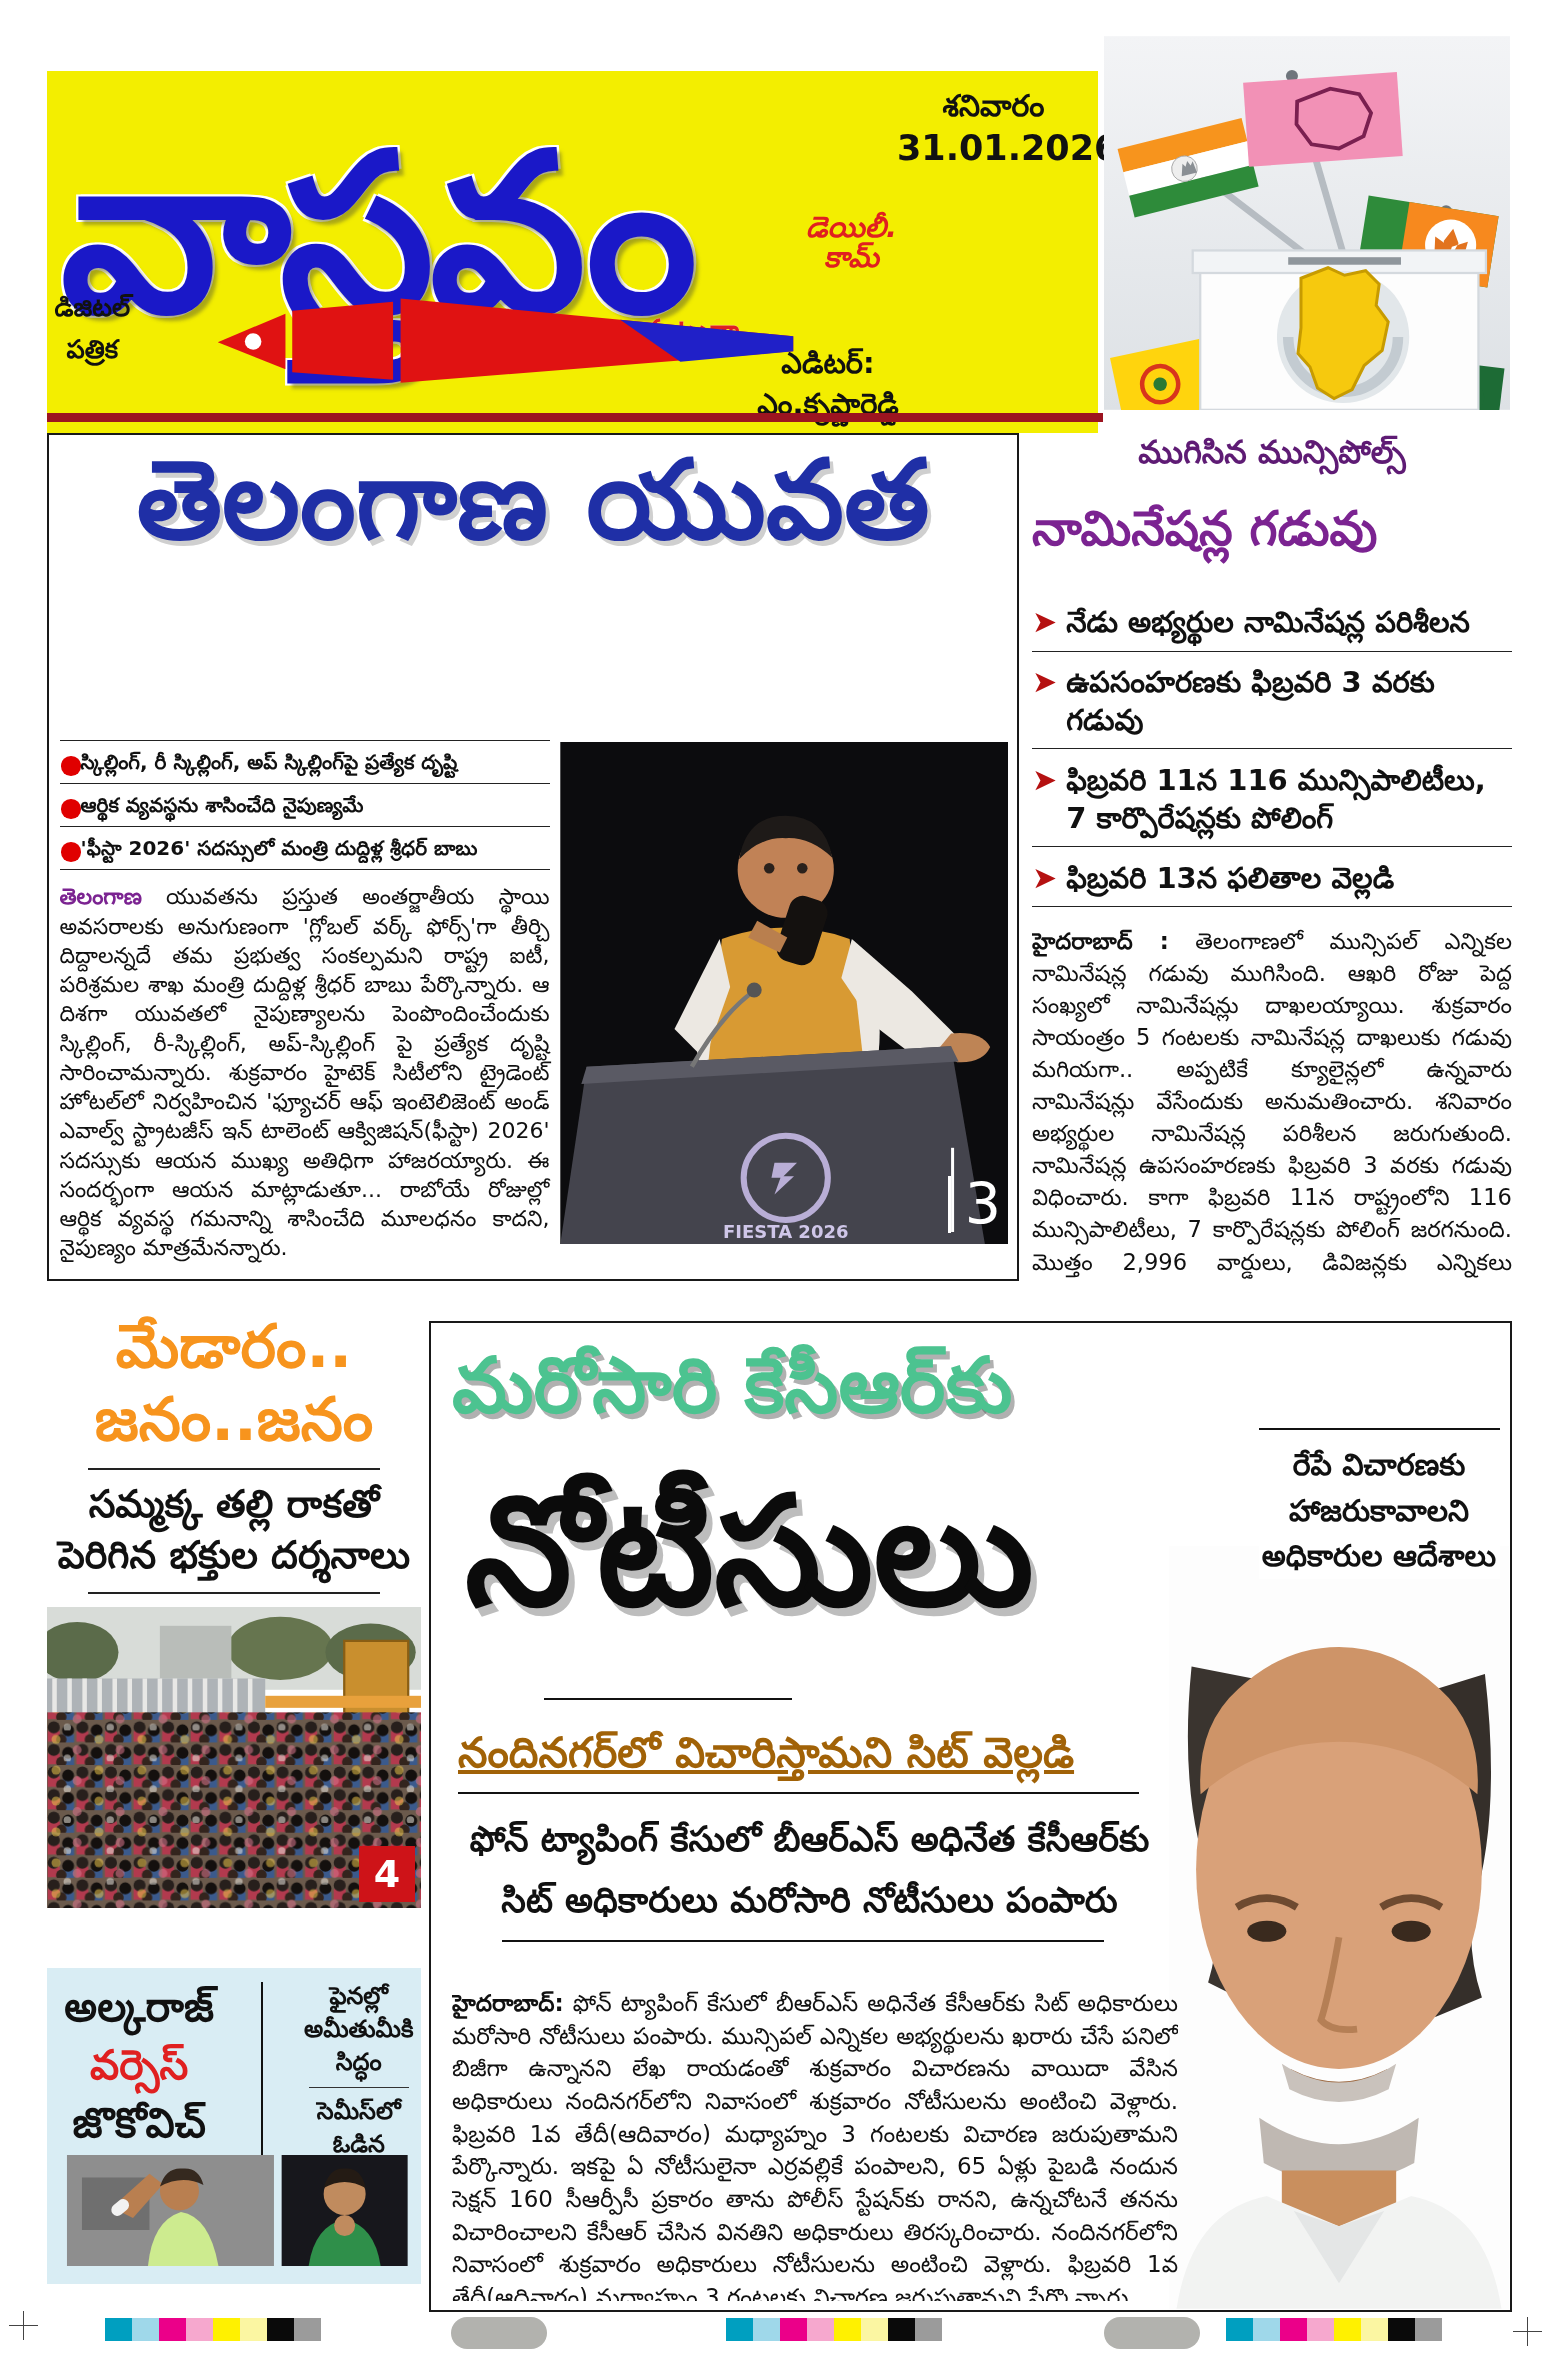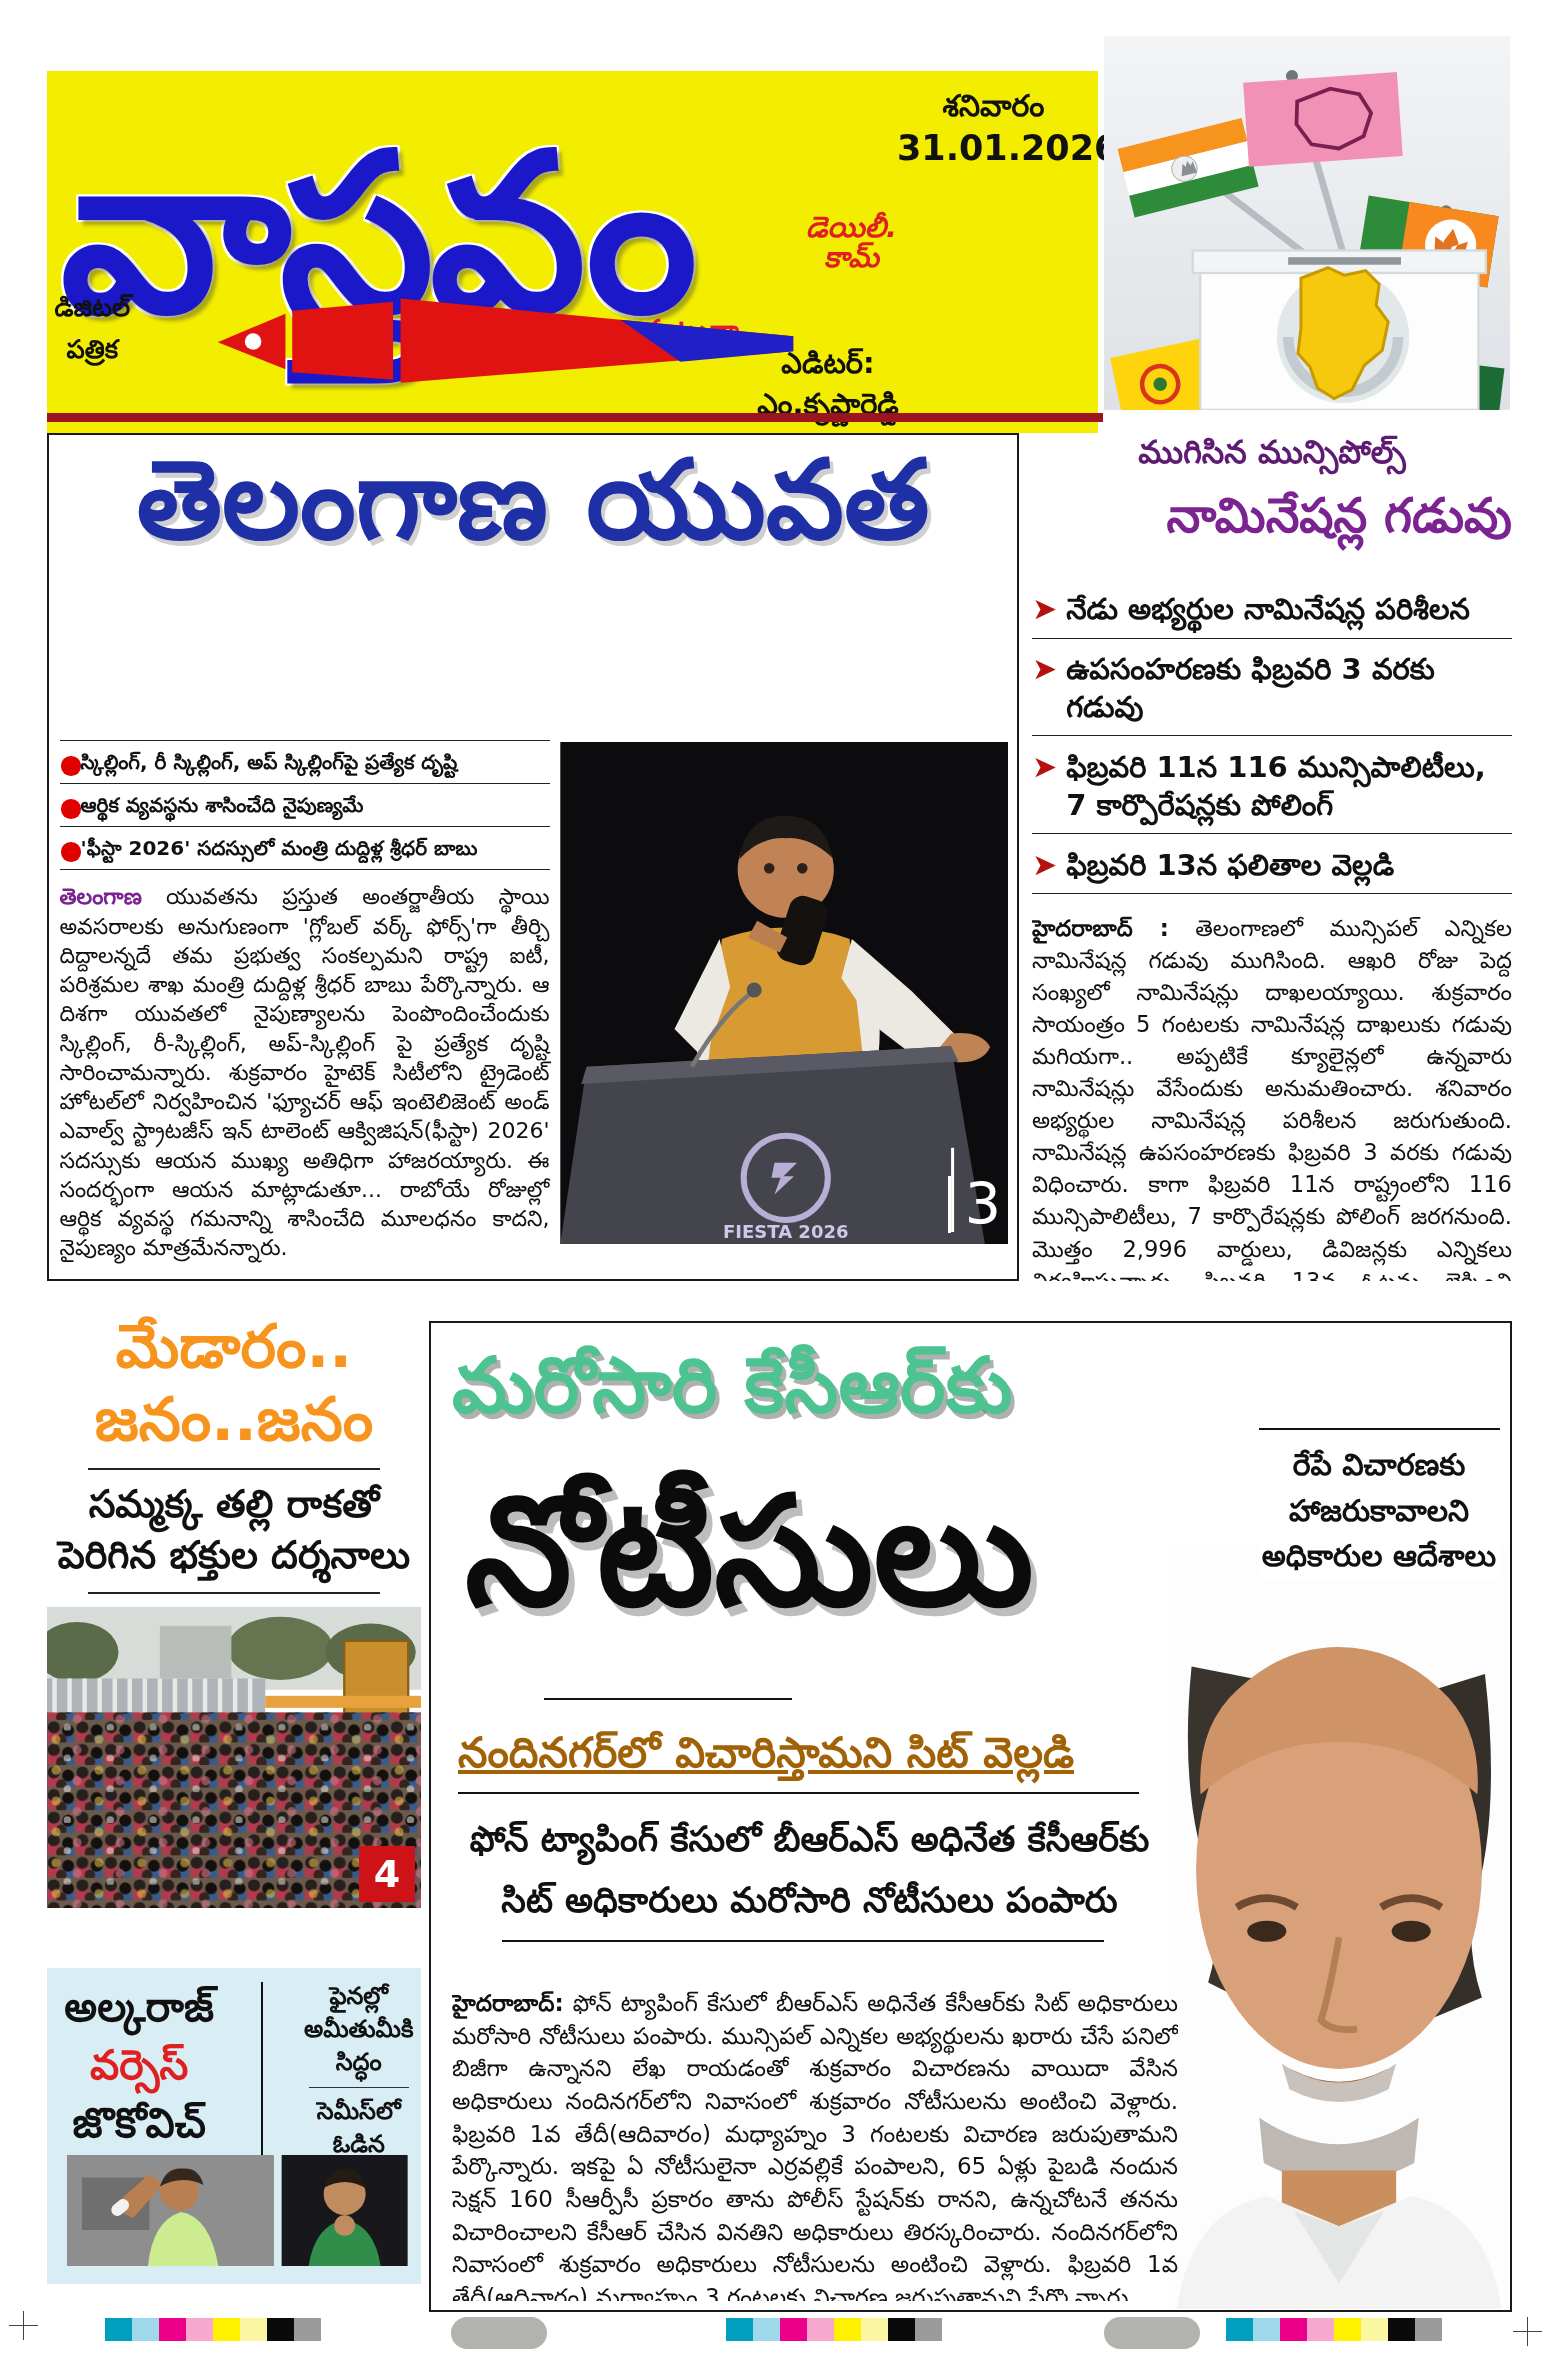--- a/index.html
+++ b/index.html
@@ -39,21 +39,21 @@
           font-size:20px;font-weight:700;line-height:1.28;}
   .dot{width:19.6px;height:19.6px;border-radius:50%;flex:none;margin-top:6px;}
   .lead-body{margin-top:12px;font-size:22px;line-height:1.33;text-align:justify;}
   .lead-photo{position:relative;width:450px;height:502px;flex:none;margin-top:1.5px;}
   .photo-num{position:absolute;right:9px;bottom:10.5px;color:#fff;font-size:57px;line-height:1;
              border-left:3px solid #fff;padding-left:13.5px;}
 
   
   #nominations{left:1032px;top:433px;width:480px;height:848px;overflow:hidden;}
   .kicker{text-align:center;font-size:32px;font-weight:800;margin-top:0;}
-  .nom-head{text-align:right;font-size:48px;font-weight:800;margin-top:9px;white-space:nowrap;}
+  .nom-head{text-align:left;font-size:48px;font-weight:800;margin-top:22px;white-space:nowrap;}
   .points{margin-top:24px;}
   .point{display:flex;gap:9px;padding:11.3px 0 9px;border-bottom:1.5px solid #222;
          font-size:29px;font-weight:700;line-height:1.32;}
   .arrow{flex:none;font-size:30px;line-height:1.25;}
   .nom-body{margin-top:18px;font-size:22.6px;line-height:1.42;text-align:justify;}
   .bold{font-weight:800;}
 
   
   #medaram{left:47px;top:1310px;width:374px;}
   .med-head{font-size:60px;font-weight:800;text-align:center;line-height:1.22;}

